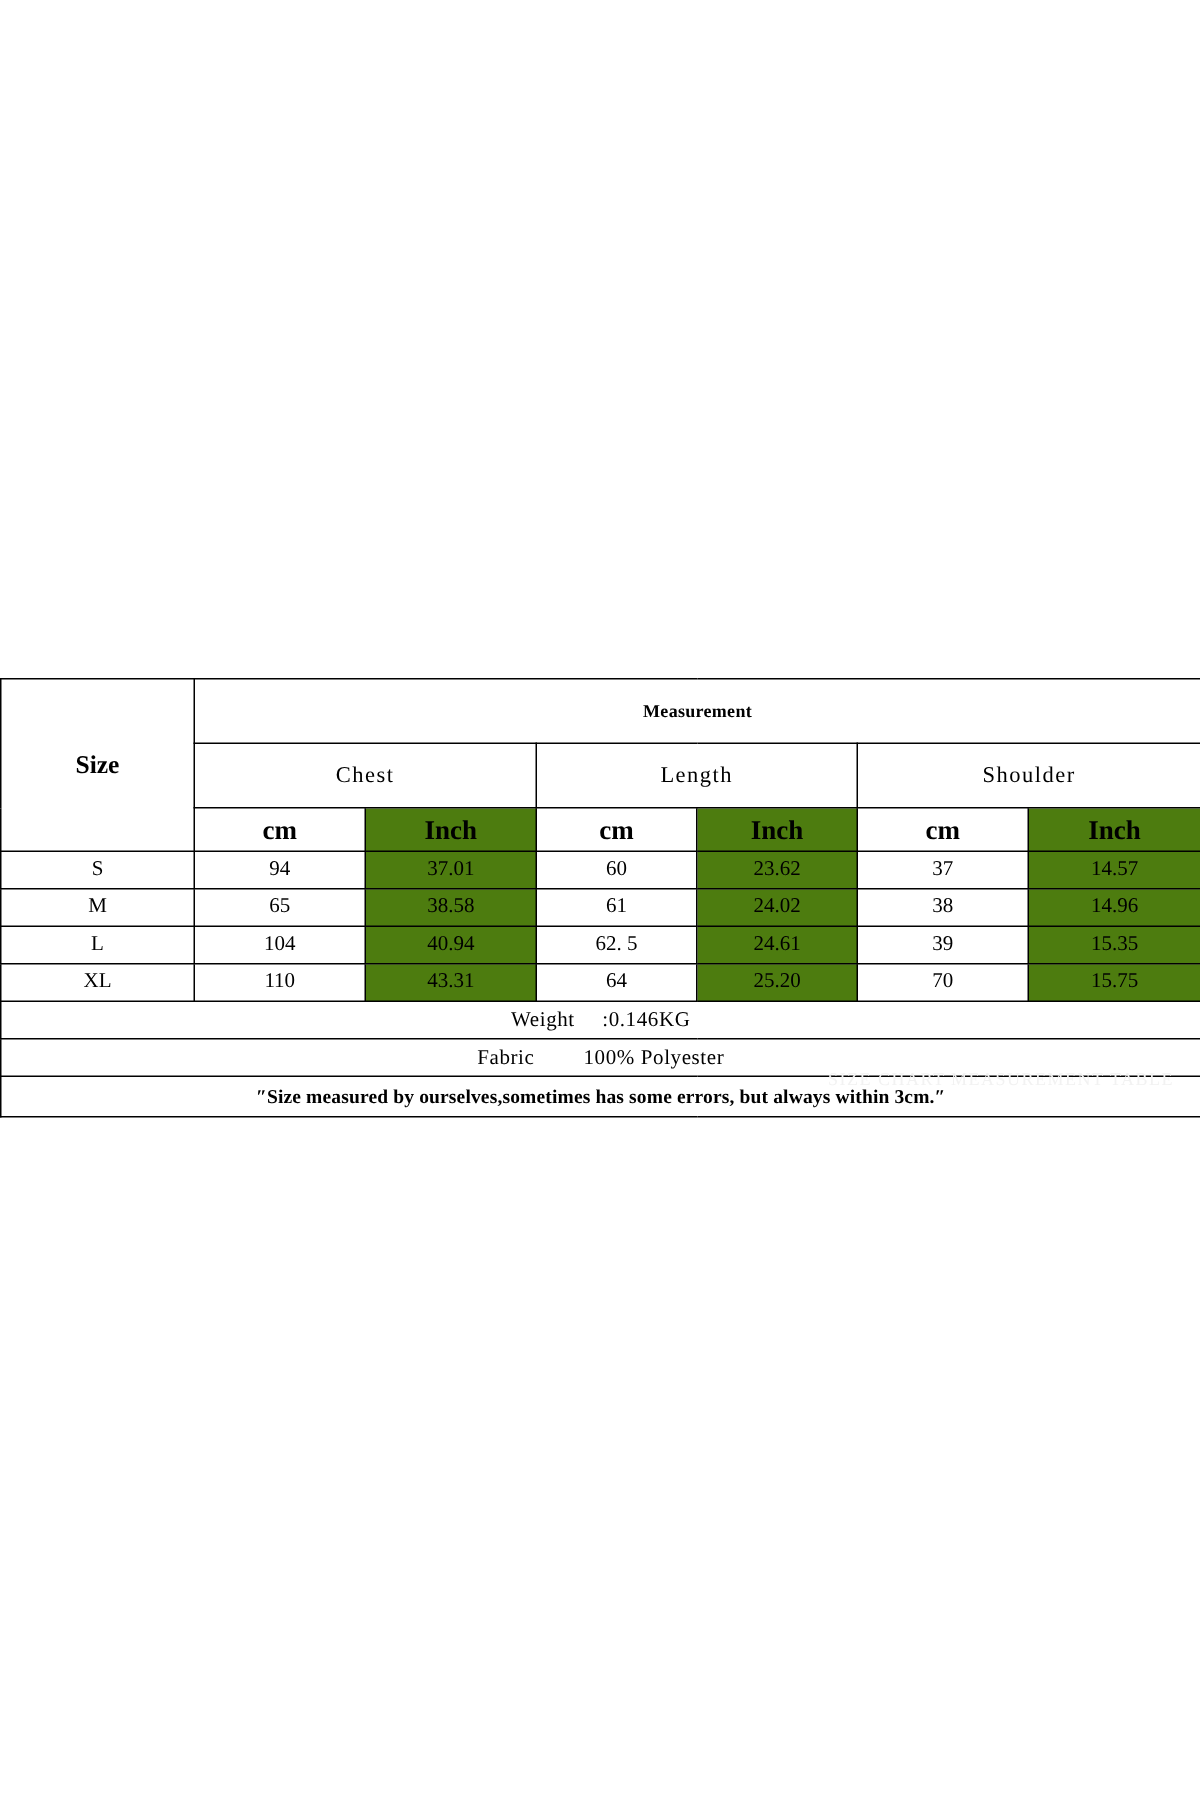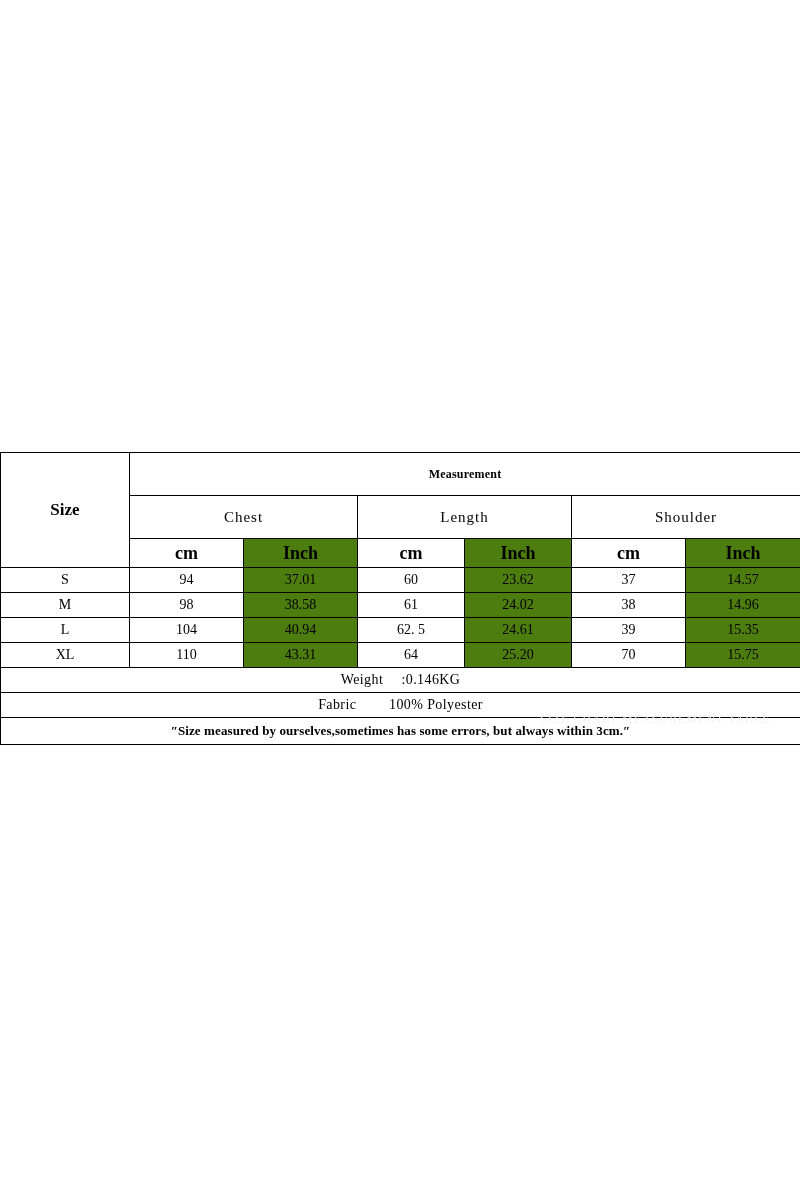--- a/index.html
+++ b/index.html
@@ -99,21 +99,21 @@
     height: 26px;
     font-size: 13px;
     font-weight: bold;
     letter-spacing: .1px;
     margin-top: 12px;
   }
 
   
   #watermark {
     position: absolute;
-    left: 540px;
+    left: 552px;
     top: 712px;
     font-family: "Liberation Serif", serif;
     font-size: 12px;
     color: #f2f2f2;
     letter-spacing: 1px;
     white-space: nowrap;
     pointer-events: none;
   }
 </style>
 </head>
@@ -155,21 +155,21 @@
           <td class="size-cell">S</td>
           <td>94</td>
           <td class="hl">37.01</td>
           <td>60</td>
           <td class="hl">23.62</td>
           <td>37</td>
           <td class="hl">14.57</td>
         </tr>
         <tr class="data-row">
           <td class="size-cell">M</td>
-          <td>98</td>
+          <td>65</td>
           <td class="hl">38.58</td>
           <td>61</td>
           <td class="hl">24.02</td>
           <td>38</td>
           <td class="hl">14.96</td>
         </tr>
         <tr class="data-row">
           <td class="size-cell">L</td>
           <td>104</td>
           <td class="hl">40.94</td>

